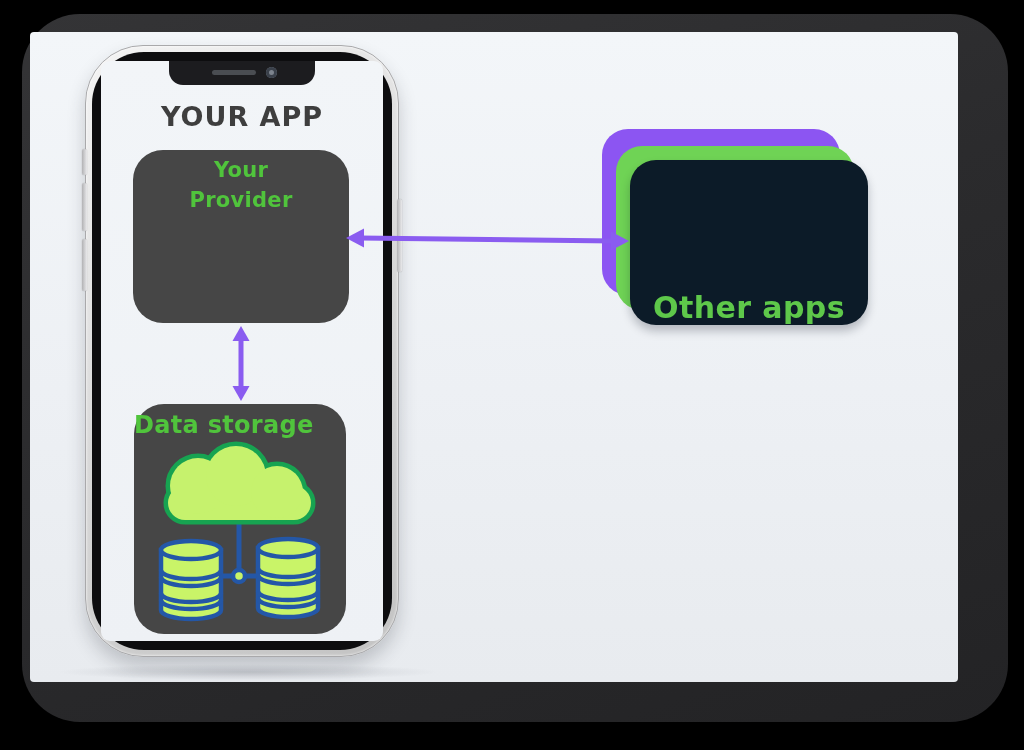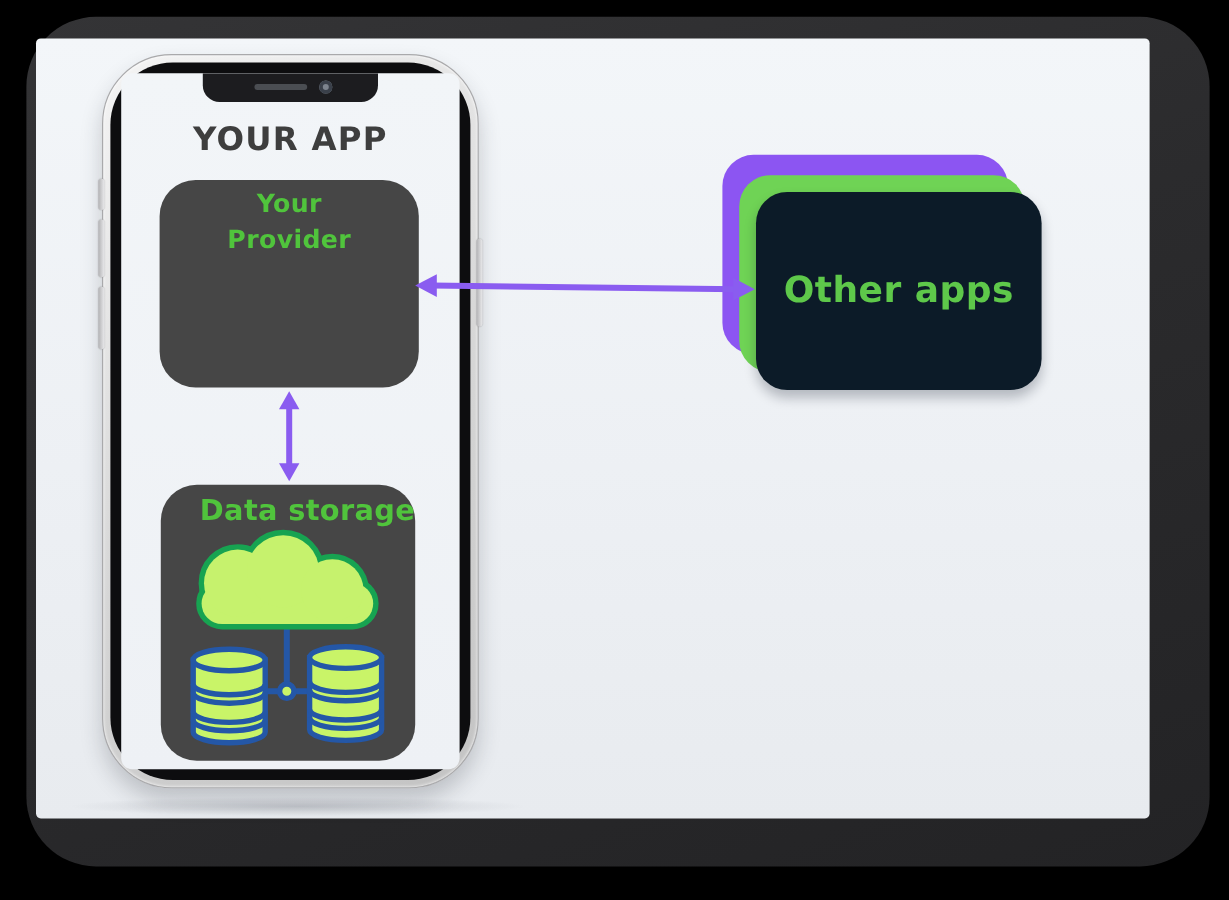--- a/index.html
+++ b/index.html
@@ -64,39 +64,39 @@
                color:var(--title-gray); }
 
   .cp-box { position:absolute; left:32px; top:89px; width:216px; height:173px;
             border-radius:30px; background:var(--box-gray);
             padding-top:5px; text-align:center; }
   .cp-box .cp-line { font-size:21px; line-height:30px; font-weight:700;
                      color:var(--accent-green); letter-spacing:.3px; }
 
   .ds-box { position:absolute; left:33px; top:343px; width:212px; height:230px;
             border-radius:30px; background:var(--box-gray); }
-  .ds-title { position:absolute; top:7px; left:0; right:0; text-align:right;
+  .ds-title { position:absolute; top:7px; left:0; right:0; text-align:left;
               font-size:24px; font-weight:700; color:var(--accent-green);
               letter-spacing:.3px; }
   .ds-art { position:absolute; left:0; top:0; width:212px; height:230px; }
 
   
   .cloud-outline { fill:var(--cloud-stroke); stroke:var(--cloud-stroke);
                    stroke-width:9; stroke-linejoin:round; }
   .cloud-body { fill:var(--cloud-fill); }
   .db-shape { fill:var(--db-fill); stroke:var(--db-stroke); stroke-width:4.5; }
   .db-line  { fill:none; stroke:var(--db-stroke); stroke-width:4.5; }
   .db-wire  { fill:none; stroke:var(--db-stroke); stroke-width:5; }
 
   
   .card { position:absolute; width:238px; border-radius:26px; }
   .card-back   { left:572px; top:97px;  height:166px; background:var(--card-purple); z-index:20; }
   .card-middle { left:586px; top:114px; height:164px; background:var(--card-green);  z-index:21; }
   .card-front  { left:600px; top:128px; height:165px; background:var(--card-navy);   z-index:22;
-                 display:flex; align-items:center; justify-content:center;
+                 display:flex; align-items:flex-end; justify-content:center;
                  box-shadow:0 6px 10px rgba(10,20,35,.25); }
   .card-front .card-label { font-size:30px; font-weight:700; color:var(--label-green);
                             letter-spacing:.4px; }
 
   
   .arrows { position:absolute; left:0; top:0; width:928px; height:650px;
             z-index:60; pointer-events:none; }
   .arrow-line { stroke:var(--accent-purple); stroke-width:5; stroke-linecap:round; fill:none; }
   .arrow-head { fill:var(--accent-purple); }
 

